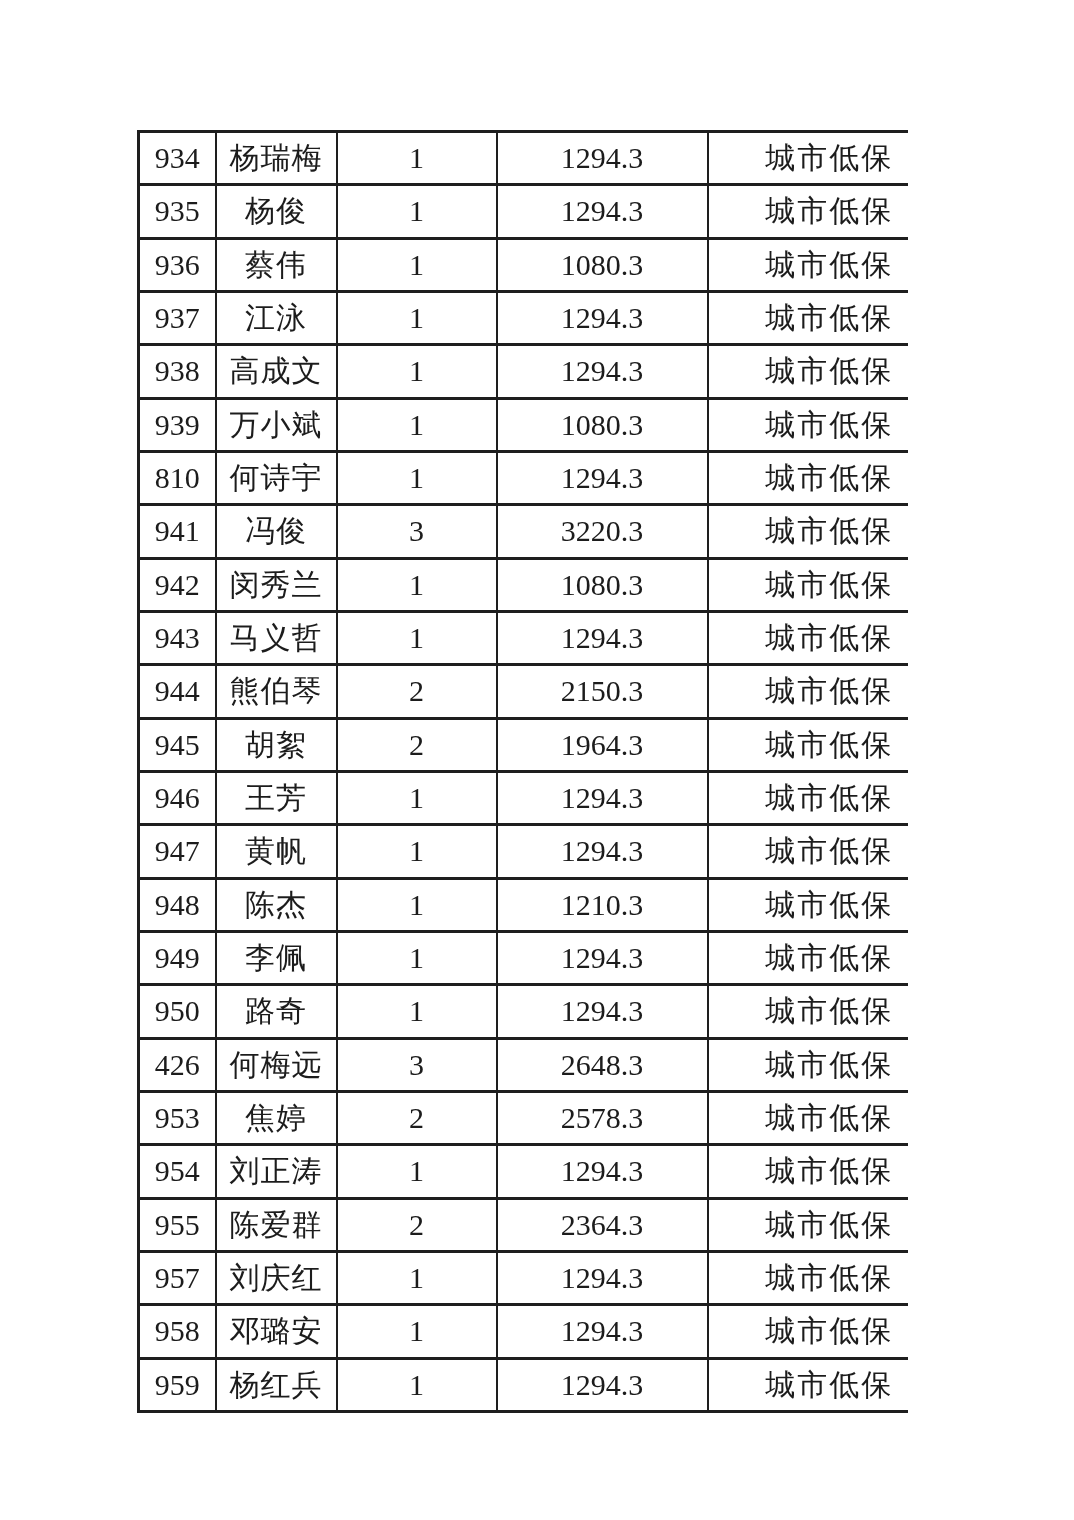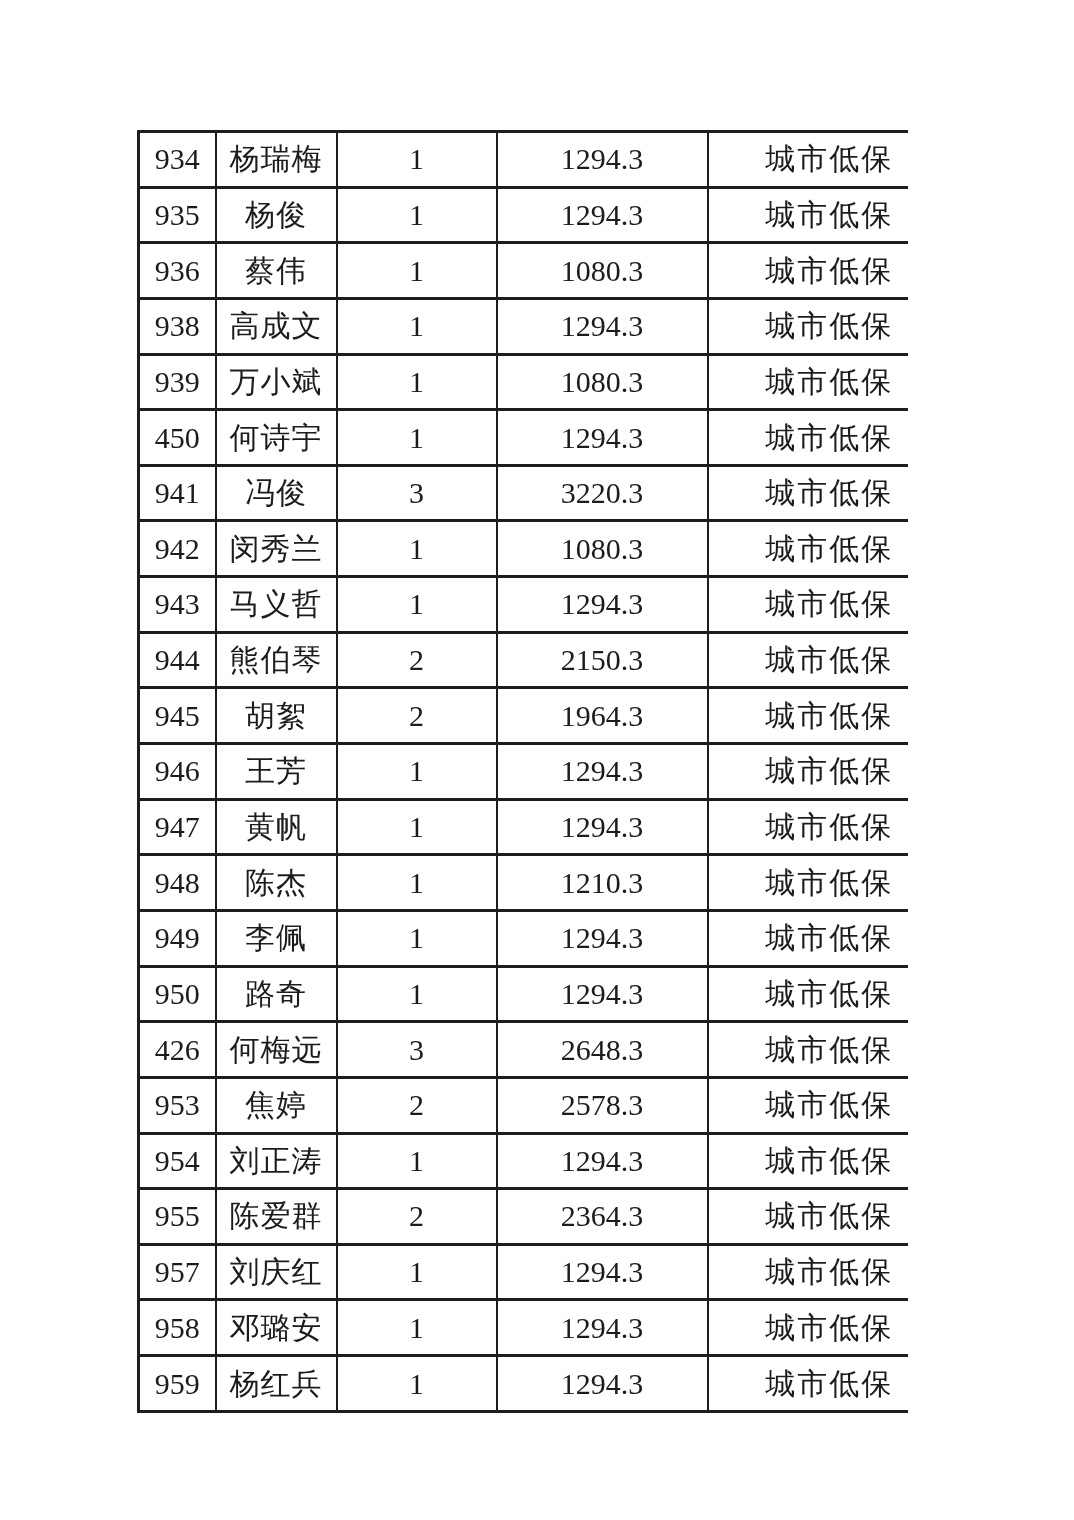--- a/index.html
+++ b/index.html
@@ -71,35 +71,42 @@
           <td class="category">城市低保</td>
         </tr>
         <tr>
           <td class="index">936</td>
           <td class="name">蔡伟</td>
           <td class="persons">1</td>
           <td class="amount">1080.3</td>
           <td class="category">城市低保</td>
         </tr>
         <tr>
+          <td class="index">937</td>
+          <td class="name">江泳</td>
+          <td class="persons">1</td>
+          <td class="amount">1294.3</td>
+          <td class="category">城市低保</td>
+        </tr>
+        <tr>
           <td class="index">938</td>
           <td class="name">高成文</td>
           <td class="persons">1</td>
           <td class="amount">1294.3</td>
           <td class="category">城市低保</td>
         </tr>
         <tr>
           <td class="index">939</td>
           <td class="name">万小斌</td>
           <td class="persons">1</td>
           <td class="amount">1080.3</td>
           <td class="category">城市低保</td>
         </tr>
         <tr>
-          <td class="index">450</td>
+          <td class="index">810</td>
           <td class="name">何诗宇</td>
           <td class="persons">1</td>
           <td class="amount">1294.3</td>
           <td class="category">城市低保</td>
         </tr>
         <tr>
           <td class="index">941</td>
           <td class="name">冯俊</td>
           <td class="persons">3</td>
           <td class="amount">3220.3</td>

